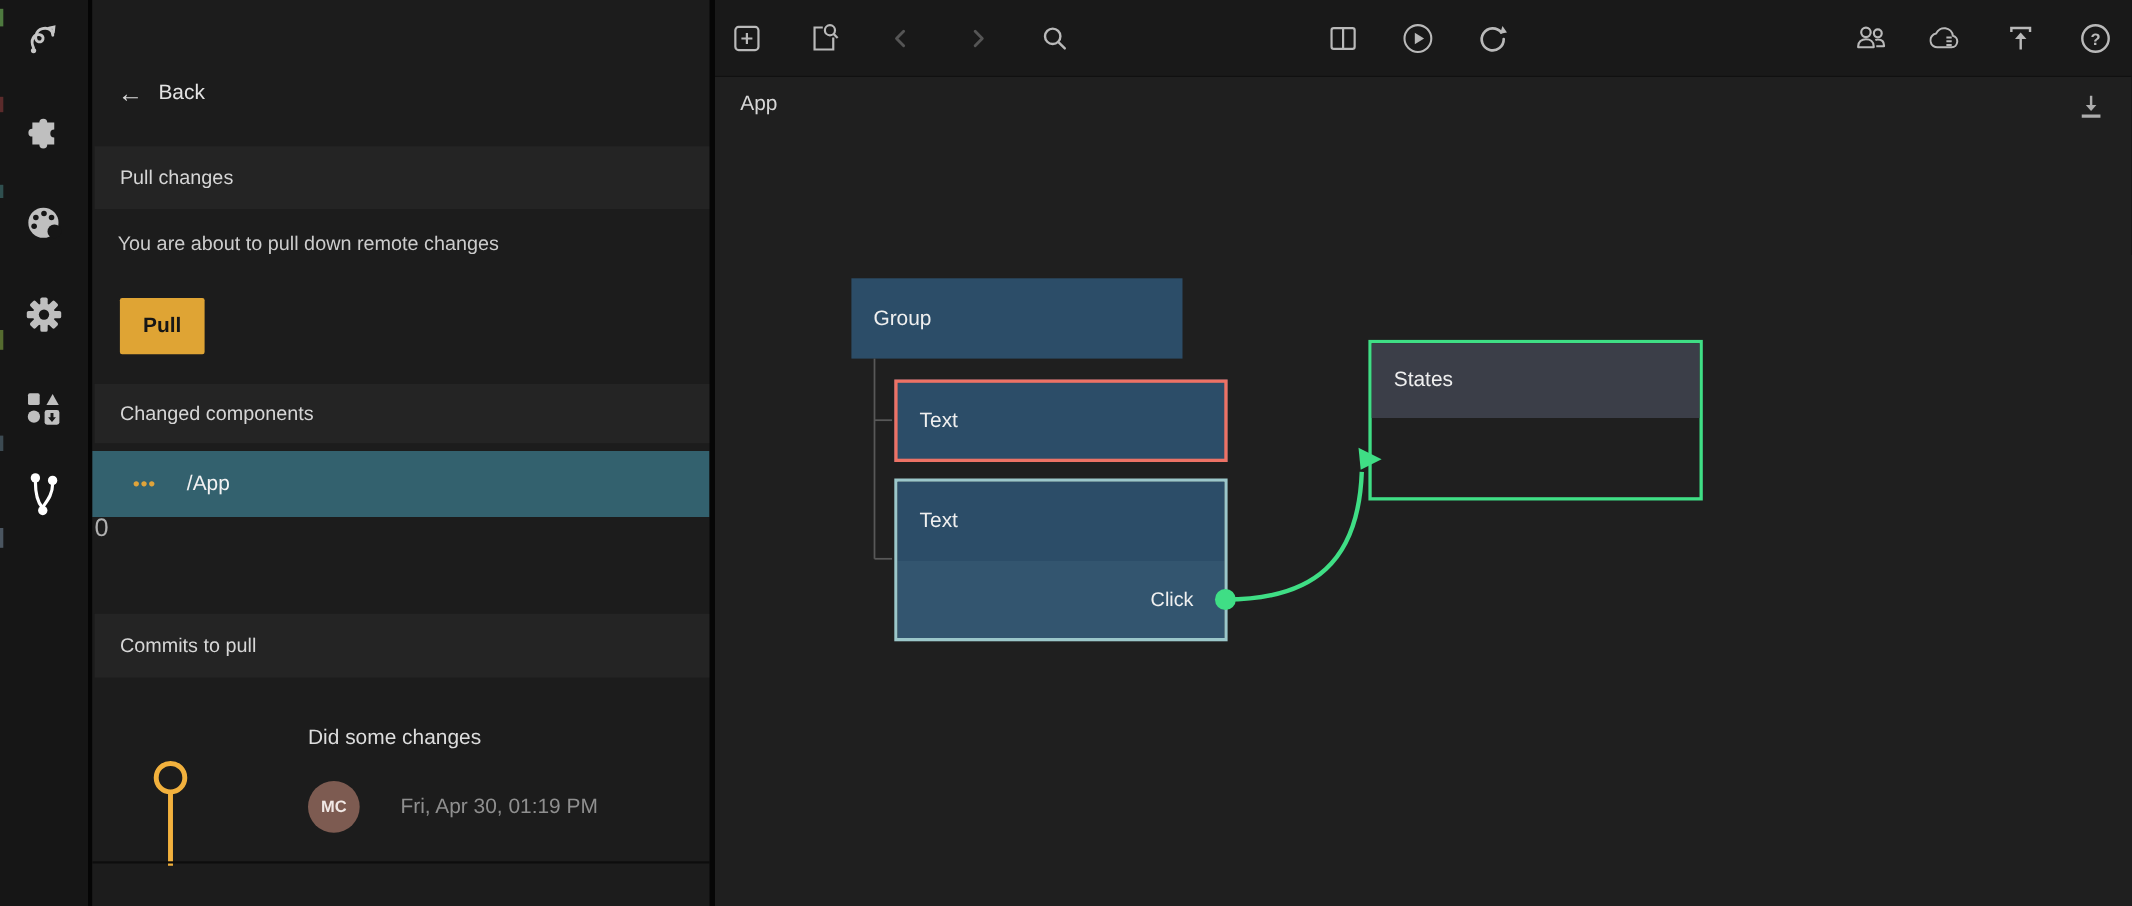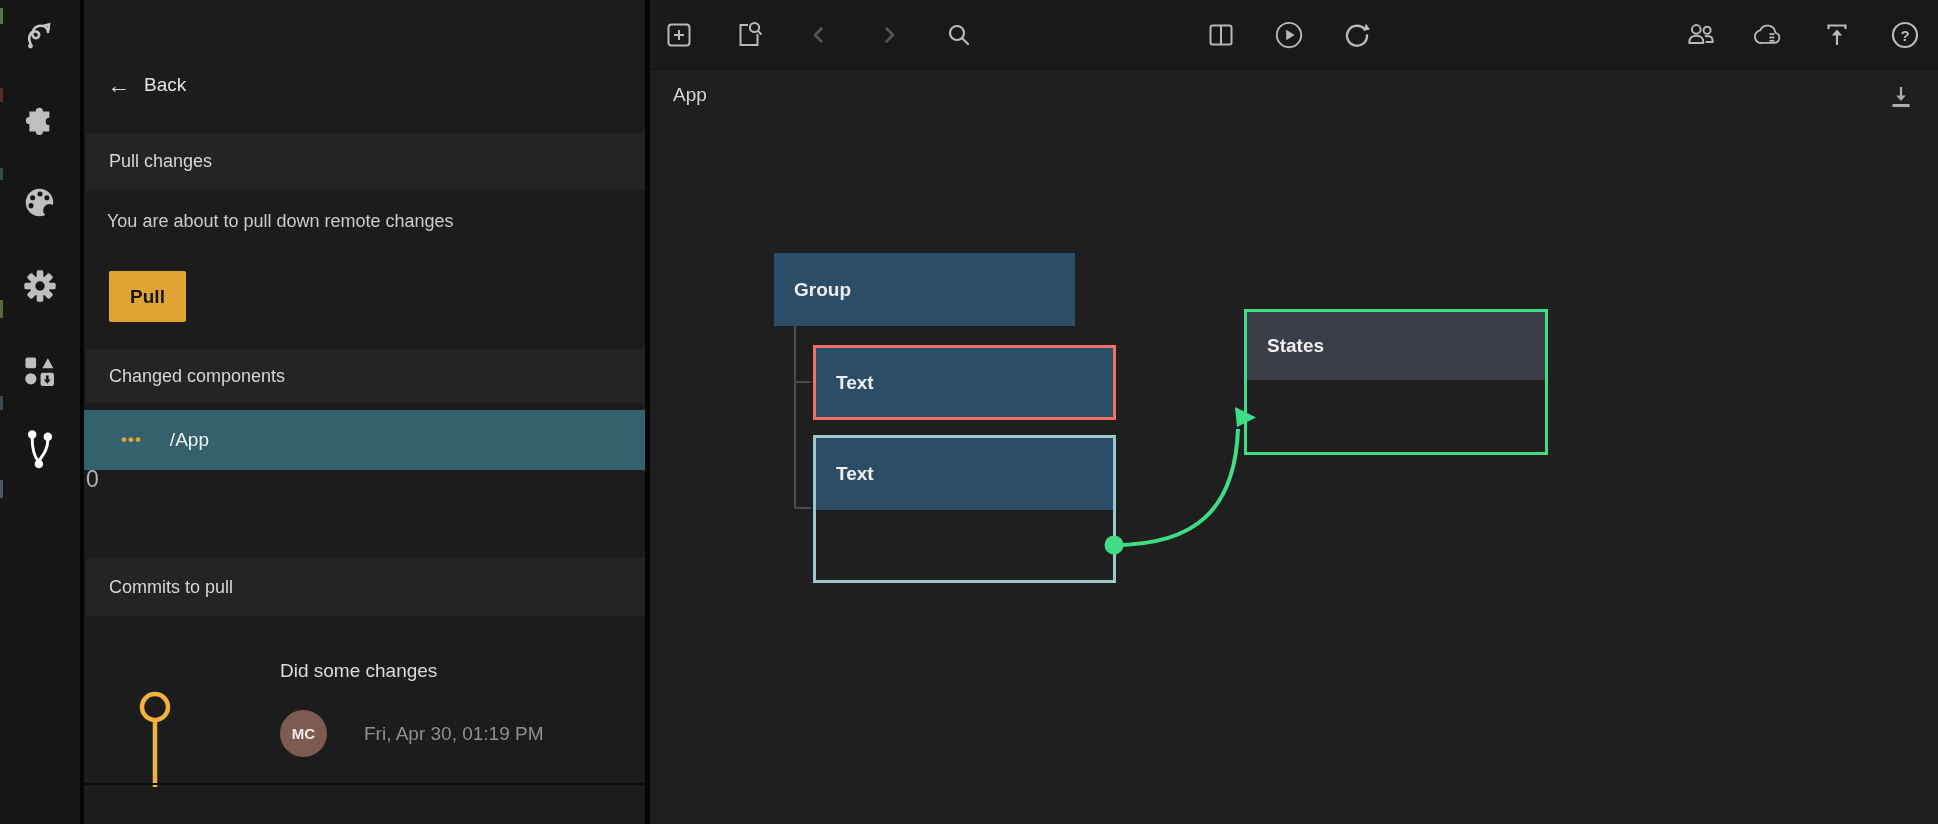--- a/index.html
+++ b/index.html
@@ -41,21 +41,21 @@
   .tb-group { position:absolute; top:0; height:70px; display:flex; align-items:center; }
   .tb-left  { left:14px; gap:40px; }
   .tb-mid   { left:556px; gap:38px; }
   .tb-right { right:18px; gap:38px; }
   .tb-icon { width:30px; height:30px; display:flex; align-items:center; justify-content:center; cursor:pointer; }
   .breadcrumb { position:absolute; left:23px; top:84px; color:#d6d6d6; font-size:19px; }
   .canvas-download { position:absolute; right:24px; top:84px; width:26px; height:28px; cursor:pointer; }
 
   
   .node { position:absolute; color:#efefef; }
-  .node-title { font-size:19px; color:#efefef; display:flex; align-items:center; padding-left:20px;font-weight:bold; }
+  .node-title { font-size:19px; color:#efefef; display:flex; align-items:center; padding-left:20px; }
   .node-group { left:124px; top:253px; width:301px; height:73px; background:#2c4d68; }
   .node-group .node-title { height:73px; }
   .node-text1 { left:163px; top:345px; width:303px; height:75px; background:#2c4d68; border:3px solid #ed7265; }
   .node-text1 .node-title { height:69px; }
   .node-text2 { left:163px; top:435px; width:303px; height:148px; border:3px solid #9bc7ca; display:flex; flex-direction:column; }
   .node-text2 .node-title { height:72px; background:#2c4d68; }
   .node-text2 .node-ports { flex:1; background:#33556f; display:flex; align-items:center; justify-content:flex-end; padding-right:28px; font-size:18px; color:#f0f0f0; }
   .node-states { left:594px; top:309px; width:304px; height:146px; border:3px solid #3fde85; display:flex; flex-direction:column; }
   .node-states .node-title { height:68px; background:#3b3e48; }
   .node-states .node-ports { flex:1; background:#343741; display:flex; align-items:center; padding-left:20px; font-size:18px; color:#e8e8e8; }
@@ -285,20 +285,21 @@
     <div class="node node-group">
       <div class="node-title">Group</div>
     </div>
 
     <div class="node node-text1">
       <div class="node-title">Text</div>
     </div>
 
     <div class="node node-text2">
       <div class="node-title">Text</div>
+      <div class="node-ports">Click</div>
     </div>
 
     <div class="node node-states">
       <div class="node-title">States</div>
     </div>
 
     <svg class="wire-overlay" width="1288" height="824">
       <path d="M 464 545 C 545 545, 585 510, 588 429" fill="none" stroke="#3fde85" stroke-width="4"></path>
       <polygon points="585,407 606,417.5 587,427" fill="#3fde85"></polygon>
       <circle cx="464" cy="545" r="9.5" fill="#3fde85"></circle>

